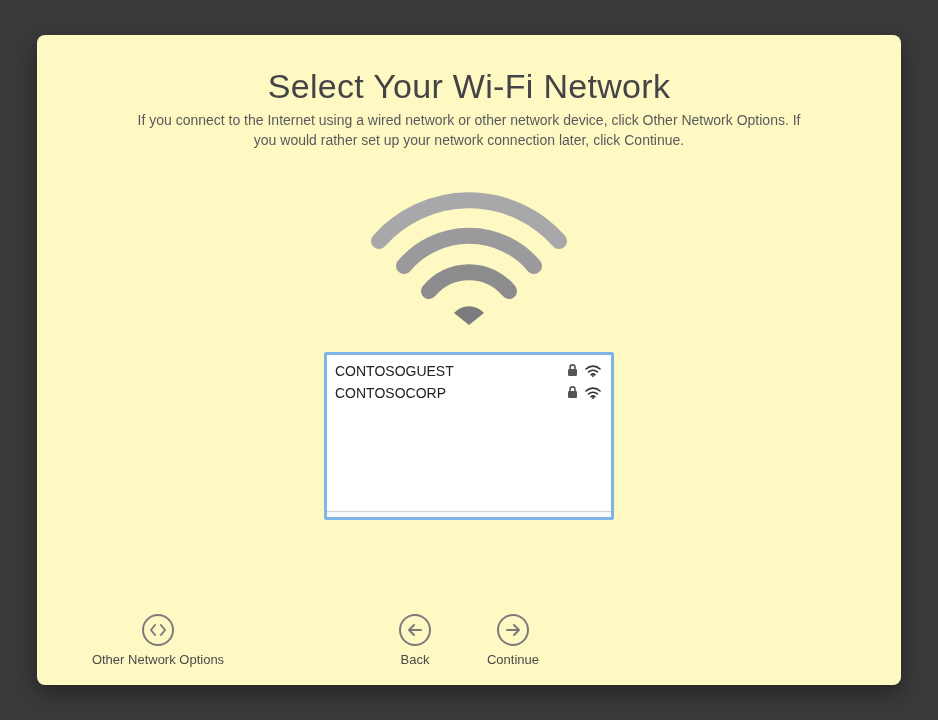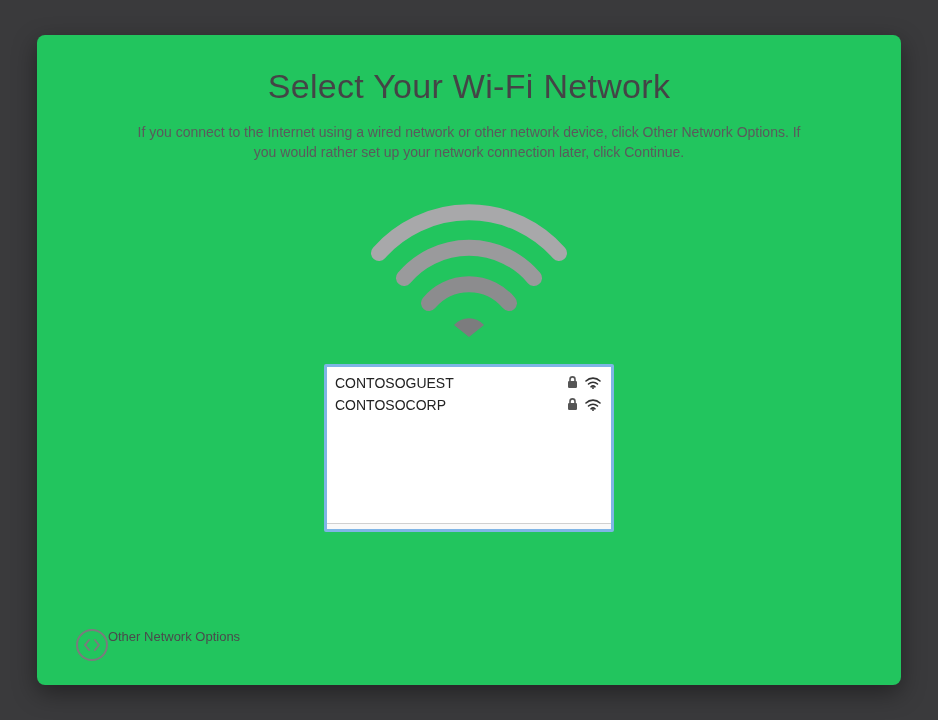--- a/index.html
+++ b/index.html
@@ -13,38 +13,38 @@
       background: #3a3a3c;
       font-family: -apple-system, "Helvetica Neue", Helvetica, Arial, sans-serif;
       display: flex;
       align-items: center;
       justify-content: center;
       overflow: hidden;
     }
     .panel {
       width: 864px;
       height: 650px;
-      background: #22c55e;
+      background: #fef9c3;
       border-radius: 8px;
       box-shadow: 0 8px 24px rgba(0,0,0,0.4);
       position: relative;
       display: flex;
       flex-direction: column;
       align-items: center;
     }
     .title {
       margin-top: 32px;
       font-size: 34px;
       font-weight: 300;
       color: #444446;
       letter-spacing: 0.3px;
       text-align: center;
     }
     .subtitle {
-      margin-top: 16px;
+      margin-top: 4px;
       max-width: 680px;
       text-align: center;
       font-size: 14px;
       color: #5a5a5c;
       line-height: 1.45;
     }
     .big-wifi {
       margin-top: 40px;
     }
     .network-box {
@@ -110,22 +110,22 @@
       width: 170px;
     }
     .footer-center {
       flex: 1;
       display: flex;
       justify-content: center;
       gap: 56px;
     }
     .footer-btn {
       display: flex;
-      flex-direction: row;
-      align-items: flex-start;
+      flex-direction: column;
+      align-items: center;
       cursor: default;
     }
     .circle-btn {
       width: 32px;
       height: 32px;
       border: 2px solid #7b7b7d;
       border-radius: 50%;
       display: flex;
       align-items: center;
       justify-content: center;
@@ -204,17 +204,36 @@
         <div class="circle-btn">
           <svg width="16" height="14" viewBox="0 0 16 14">
             <path d="M 5 2 L 1 7 L 5 12" stroke="#7b7b7d" stroke-width="2" fill="none" stroke-linecap="round" stroke-linejoin="round"></path>
             <path d="M 11 2 L 15 7 L 11 12" stroke="#7b7b7d" stroke-width="2" fill="none" stroke-linecap="round" stroke-linejoin="round"></path>
           </svg>
         </div>
         <div class="btn-label">Other Network Options</div>
       </div>
     </div>
 
+    <div class="footer-center">
+      <div class="footer-btn">
+        <div class="circle-btn">
+          <svg width="14" height="12" viewBox="0 0 14 12">
+            <path d="M 6 1 L 1 6 L 6 11 M 1 6 L 13 6" stroke="#7b7b7d" stroke-width="2" fill="none" stroke-linecap="round" stroke-linejoin="round"></path>
+          </svg>
+        </div>
+        <div class="btn-label">Back</div>
+      </div>
+
+      <div class="footer-btn">
+        <div class="circle-btn">
+          <svg width="14" height="12" viewBox="0 0 14 12">
+            <path d="M 8 1 L 13 6 L 8 11 M 13 6 L 1 6" stroke="#7b7b7d" stroke-width="2" fill="none" stroke-linecap="round" stroke-linejoin="round"></path>
+          </svg>
+        </div>
+        <div class="btn-label">Continue</div>
+      </div>
+    </div>
 
     <div class="footer-right-spacer"></div>
   </div>
 
 </div>
 
 </body></html>

